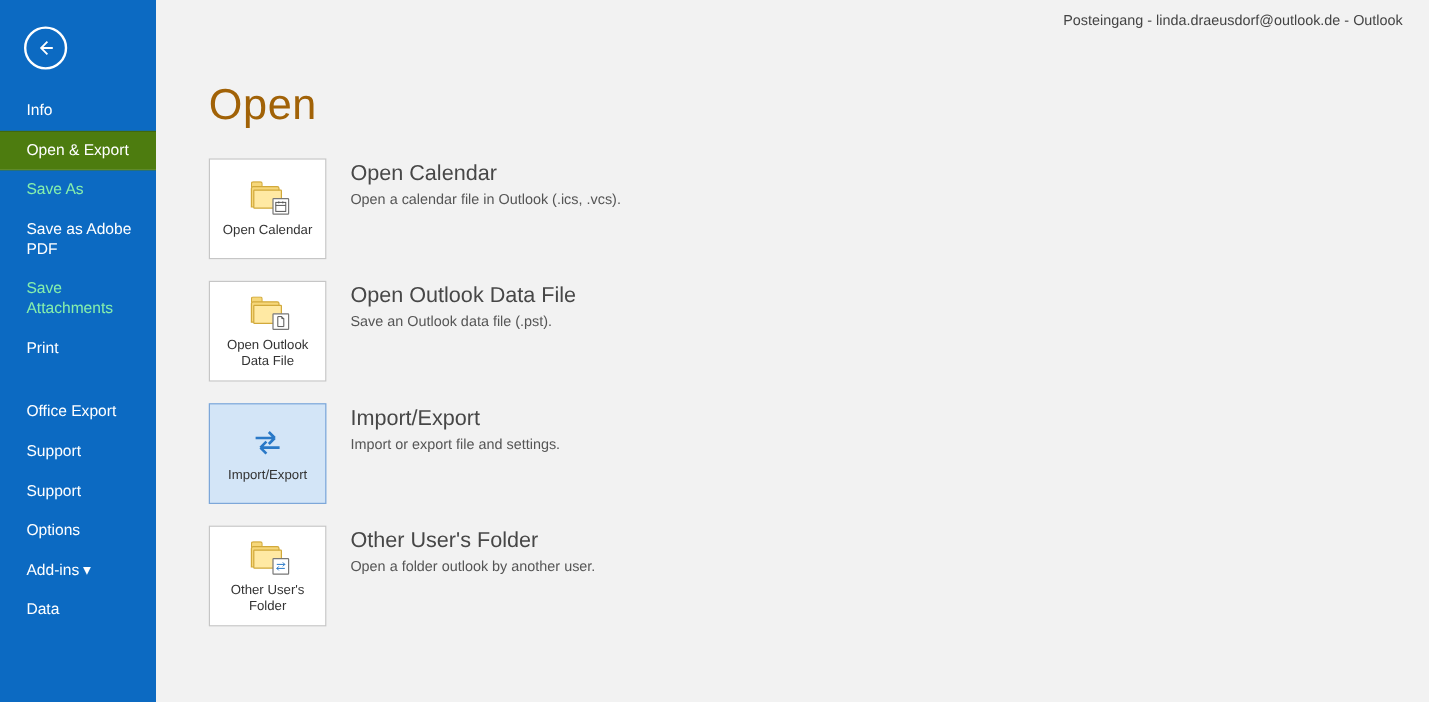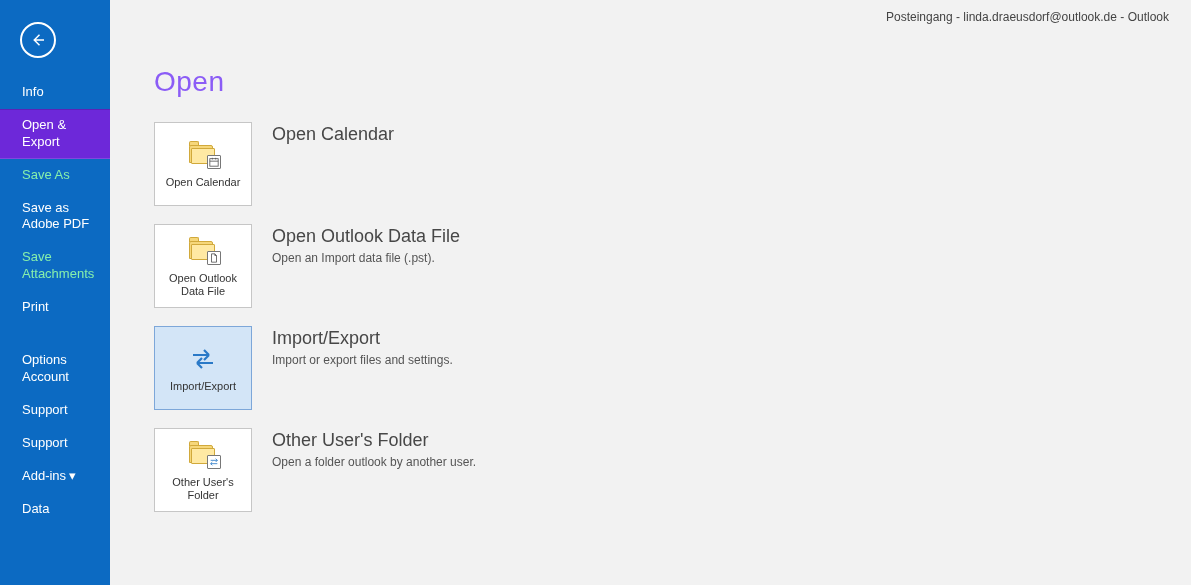--- a/index.html
+++ b/index.html
@@ -1,21 +1,21 @@
 <!DOCTYPE html>
 <html><head>
 <meta charset="utf-8">
 <style>
   * { box-sizing: border-box; margin: 0; padding: 0; }
   html, body { width: 1191px; height: 585px; font-family: "Segoe UI", Arial, sans-serif; overflow: hidden; background: #fff; }
   body { display: flex; }
 
   
   .sidebar {
-    width: 110px;
+    width: 130px;
     height: 585px;
     background: #0c6ac2;
     color: #fff;
     display: flex;
     flex-direction: column;
     font-size: 13px;
   }
   .back-button {
     width: 36px;
     height: 36px;
@@ -27,21 +27,21 @@
     margin: 22px 0 18px 20px;
     cursor: pointer;
   }
   .back-button svg { width: 18px; height: 18px; fill: none; stroke: #fff; stroke-width: 2; }
   .side-item {
     padding: 8px 14px 8px 22px;
     cursor: pointer;
     line-height: 1.3;
   }
   .side-item.selected {
-    background: #6d28d9;
+    background: #4d7c0f;
     box-shadow: inset 0 1px 0 rgba(0,0,0,0.15), inset 0 -1px 0 rgba(255,255,255,0.15);
   }
   .side-item.disabled {
     color: #86efac;
     cursor: default;
   }
   .side-gap { height: 20px; }
   .side-item .caret {
     display: inline-block; margin-left: 3px; vertical-align: middle;
   }
@@ -54,23 +54,23 @@
     position: relative;
     padding: 0 0 0 44px;
   }
   .title-bar {
     position: absolute;
     top: 10px; right: 22px;
     font-size: 12px;
     color: #444;
   }
   .page-title {
-    font-size: 28px;
+    font-size: 36px;
     font-weight: 300;
-    color: #8b5cf6;
+    color: #a16207;
     margin-top: 66px;
     margin-bottom: 24px;
     letter-spacing: 0.5px;
   }
 
   .cards { display: flex; flex-direction: column; gap: 18px; }
   .card {
     display: flex;
     align-items: flex-start;
   }
@@ -121,23 +121,24 @@
 
   <div class="side-item">Info</div>
   <div class="side-item selected">Open &amp; Export</div>
   <div class="side-item disabled">Save As</div>
   <div class="side-item">Save as Adobe PDF</div>
   <div class="side-item disabled">Save Attachments</div>
   <div class="side-item">Print</div>
 
   <div class="side-gap"></div>
 
-  <div class="side-item">Options Account</div>
+  <div class="side-item">Office Export</div>
   <div class="side-item">Support</div>
   <div class="side-item">Support</div>
+  <div class="side-item">Options</div>
   <div class="side-item">
     <span>Add-ins</span><span class="caret">▾</span>
   </div>
   <div class="side-item">Data</div>
 </div>
 
 <div class="main">
   <div class="title-bar">Posteingang - linda.draeusdorf@outlook.de  -  Outlook</div>
   <div class="page-title">Open</div>
 
@@ -157,20 +158,21 @@
                   <line x1="4" y1="1" x2="4" y2="3" stroke="#555"></line>
                   <line x1="8" y1="1" x2="8" y2="3" stroke="#555"></line>
                 </svg>
               </div>
           </div>
         </div>
         <span>Open Calendar</span>
       </div>
       <div class="card-text">
         <div class="card-title">Open Calendar</div>
+        <div class="card-desc">Open a calendar file in Outlook (.ics, .vcs).</div>
       </div>
     </div>
 
     <div class="card">
       <div class="tile">
         <div class="icon-holder">
           <div class="folder-icon">
               <div class="tab"></div>
               <div class="back"></div>
               <div class="front"></div>
@@ -179,36 +181,36 @@
                   <path d="M3 1h4l2 2v8H3z" fill="#fff" stroke="#555"></path>
                   <path d="M7 1v2h2" fill="none" stroke="#555"></path>
                 </svg>
               </div>
           </div>
         </div>
         <span>Open Outlook Data File</span>
       </div>
       <div class="card-text">
         <div class="card-title">Open Outlook Data File</div>
-        <div class="card-desc">Open an Import data file (.pst).</div>
+        <div class="card-desc">Save an Outlook data file (.pst).</div>
       </div>
     </div>
 
     <div class="card">
       <div class="tile selected">
         <div class="icon-holder swap-icon">
           <svg viewBox="0 0 28 22">
               <path d="M4 7h16m0 0l-5-5m5 5l-5 5M24 15H8m0 0l5-5m-5 5l5 5"></path>
             </svg>
         </div>
         <span>Import/Export</span>
       </div>
       <div class="card-text">
         <div class="card-title">Import/Export</div>
-        <div class="card-desc">Import or export files and settings.</div>
+        <div class="card-desc">Import or export file and settings.</div>
       </div>
     </div>
 
     <div class="card">
       <div class="tile">
         <div class="icon-holder">
           <div class="folder-icon">
               <div class="tab"></div>
               <div class="back"></div>
               <div class="front"></div>

